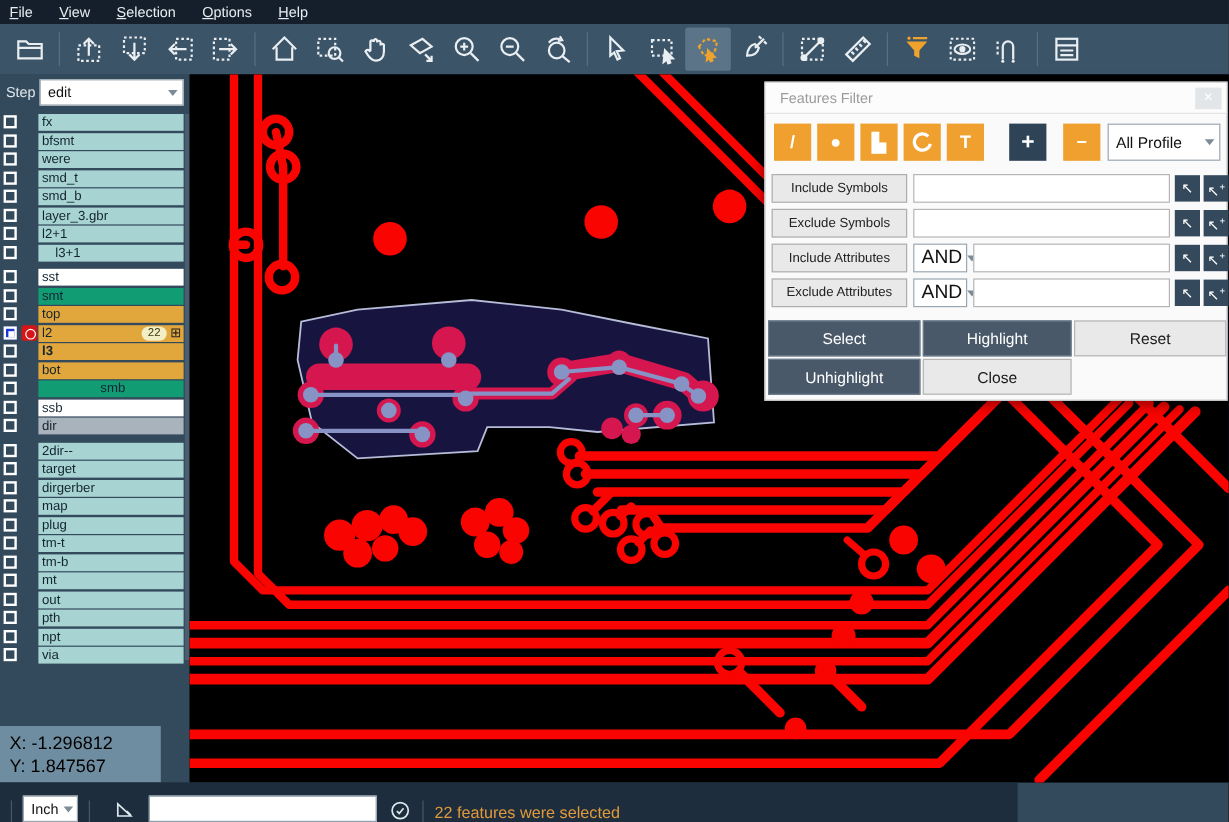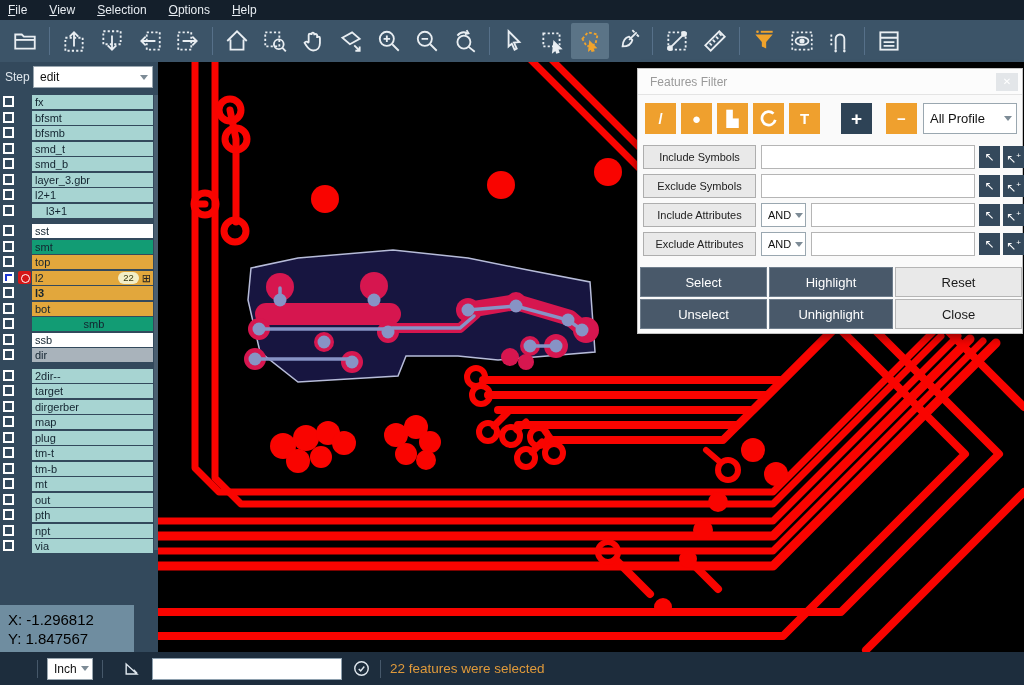--- a/index.html
+++ b/index.html
@@ -64,32 +64,32 @@
               display:flex; align-items:center; justify-content:center; }
   .type-btn.orange { background:var(--accent); }
   .type-btn.navy { background:#2e4356; font-size:19px; }
   #plusminus { position:absolute; left:203px; top:34px; display:flex; gap:9px; }
   #profile-box { position:absolute; left:285px; top:34px; width:94px; height:31px; font-size:13px; }
   #filter-rows { position:absolute; left:5px; top:76px; width:376px; }
   .f-row { position:relative; height:24px; margin-bottom:5px; }
   .f-label { position:absolute; left:0; top:0; width:113px; height:24px; background:#e9e9e9; border:1px solid #aeaeae;
              color:#222; font-size:11px; display:flex; align-items:center; justify-content:center; }
   .f-input { position:absolute; top:0; height:24px; background:#fff; border:1px solid #b5b5b5; }
-  .f-and { position:absolute; left:118px; top:0; width:45px; height:24px; font-size:11px; }
+  .f-and { position:absolute; left:118px; top:0; width:45px; height:24px; font-size:16px; }
   .arrow-btn { position:absolute; top:1px; width:21px; height:22px; background:#34495c; color:#fff; border:none;
                font-size:12px; line-height:20px; }
   .arrow-btn sup { font-size:8px; }
   #dlg-actions { position:absolute; left:2px; top:198px; width:382px; display:grid;
                  grid-template-columns:127px 124px 127px; grid-auto-rows:30px; gap:2px; }
   .act-btn { border:1px solid #6e7d8c; color:#fff; background:#49596a; font-size:13px; }
   .act-btn.light { background:#e9e9e9; color:#1a1a1a; border:1px solid #b5b5b5; }
 
   
-  #statusbar { position:absolute; left:0; top:652px; width:1024px; height:33px; background:#1d2d3d;
-               display:flex; align-items:center;padding-left:28px; }
+  #statusbar { position:absolute; left:0; top:652px; width:848px; height:33px; background:#1d2d3d;
+               display:flex; align-items:flex-end; }
   .sb-sep { width:1px; height:18px; background:#46586a; margin:0 9px; }
   #unit-box { width:46px; height:22px; font-size:12px; }
   #cmd-input { width:190px; height:22px; background:#fff; border:1px solid #8ea0ae; margin-left:10px; }
   #status-msg { color:#e09a3b; font-size:13.5px; }
   .sb-ico { margin-left:10px; display:flex; align-items:center; }
 </style>
 </head>
 <body>
 
 <div id="app">
@@ -265,21 +265,21 @@
         </div>
         <div class="layer-row">
           <span class="cb"></span>
           <span class="strip" style="background: rgb(167, 212, 210);">
             <span class="nm">bfsmt</span>
           </span>
         </div>
         <div class="layer-row">
           <span class="cb"></span>
           <span class="strip" style="background: rgb(167, 212, 210);">
-            <span class="nm">bfsmb</span>
+            <span class="nm">were</span>
           </span>
         </div>
         <div class="layer-row">
           <span class="cb"></span>
           <span class="strip" style="background: rgb(167, 212, 210);">
             <span class="nm">smd_t</span>
           </span>
         </div>
         <div class="layer-row">
           <span class="cb"></span>
@@ -619,21 +619,20 @@
           </div>
           <input class="f-input" style="left: 168px; width: 164px;">
           <button class="arrow-btn" style="left: 336px;">↖</button>
           <button class="arrow-btn" style="left: 360px;">↖<sup>+</sup></button>
         </div>
       </div>
     <div id="dlg-actions">
         <button class="act-btn">Select</button>
         <button class="act-btn">Highlight</button>
         <button class="act-btn light">Reset</button>
-        <button class="act-btn">Unselect</button>
         <button class="act-btn">Unhighlight</button>
         <button class="act-btn light">Close</button>
       </div>
   </div>
 
   <div id="statusbar">
     <div class="sb-sep"></div>
     <div class="selbox" id="unit-box">
       <span>Inch</span>
       <span class="chev"></span>

